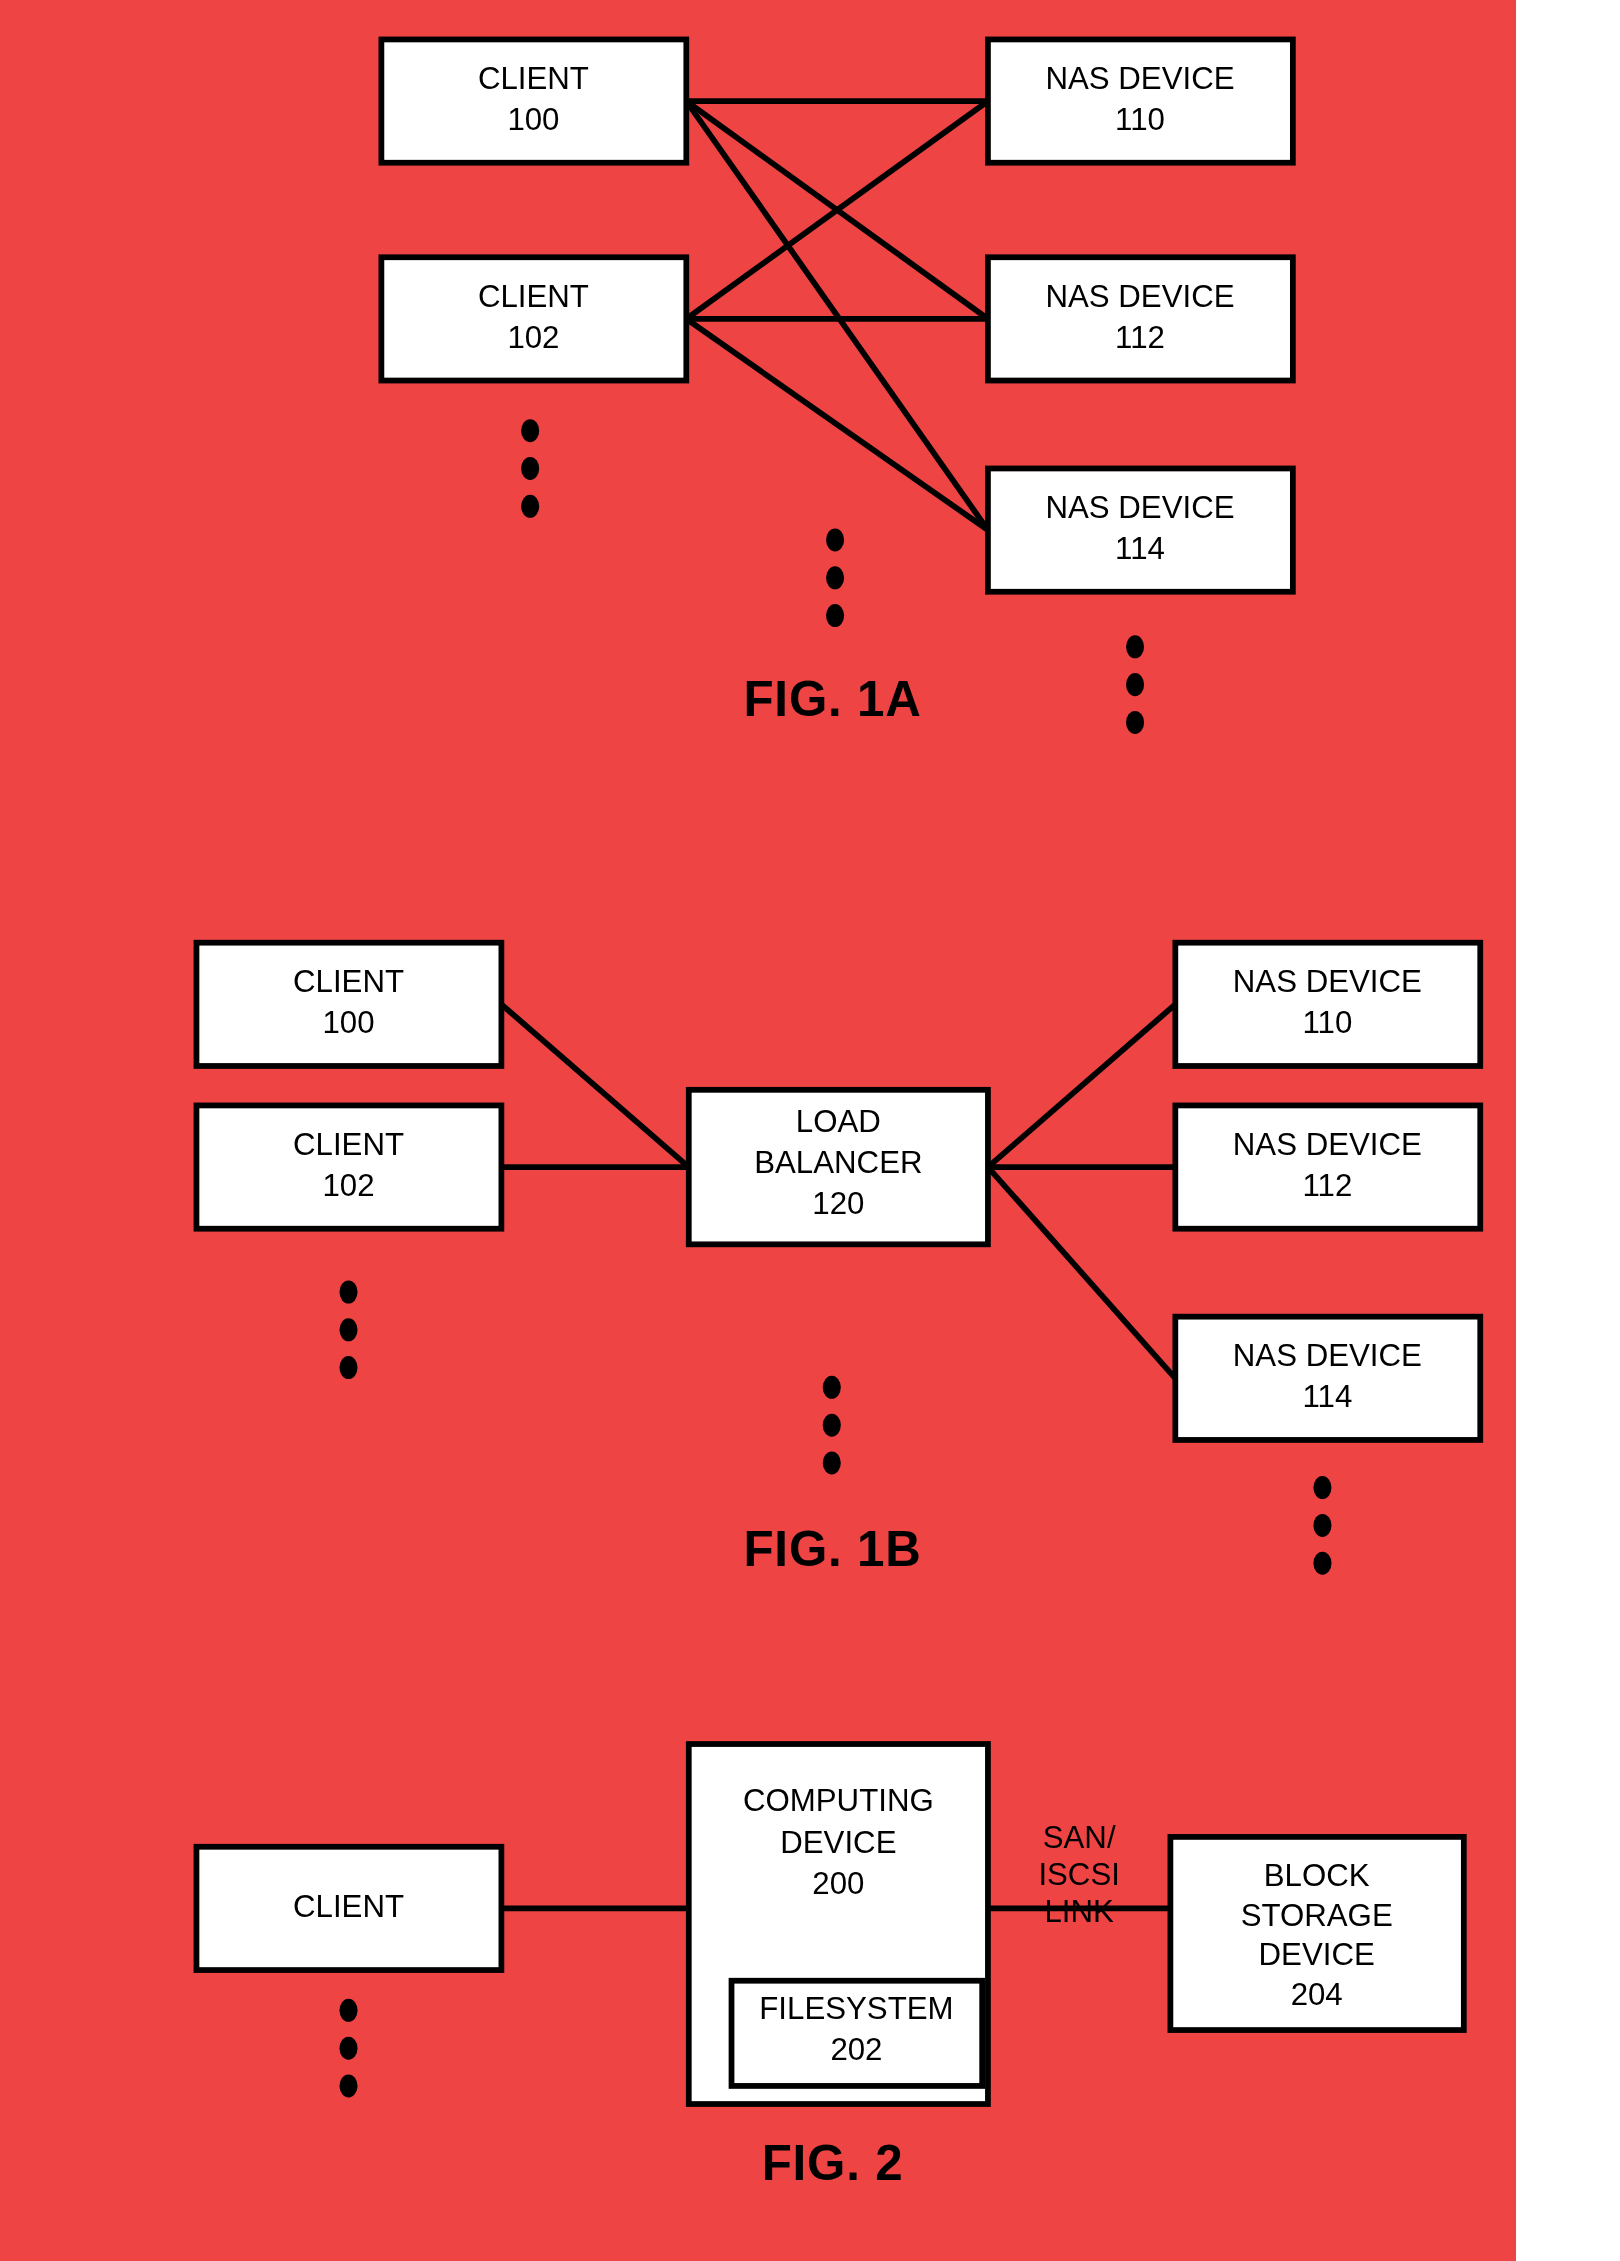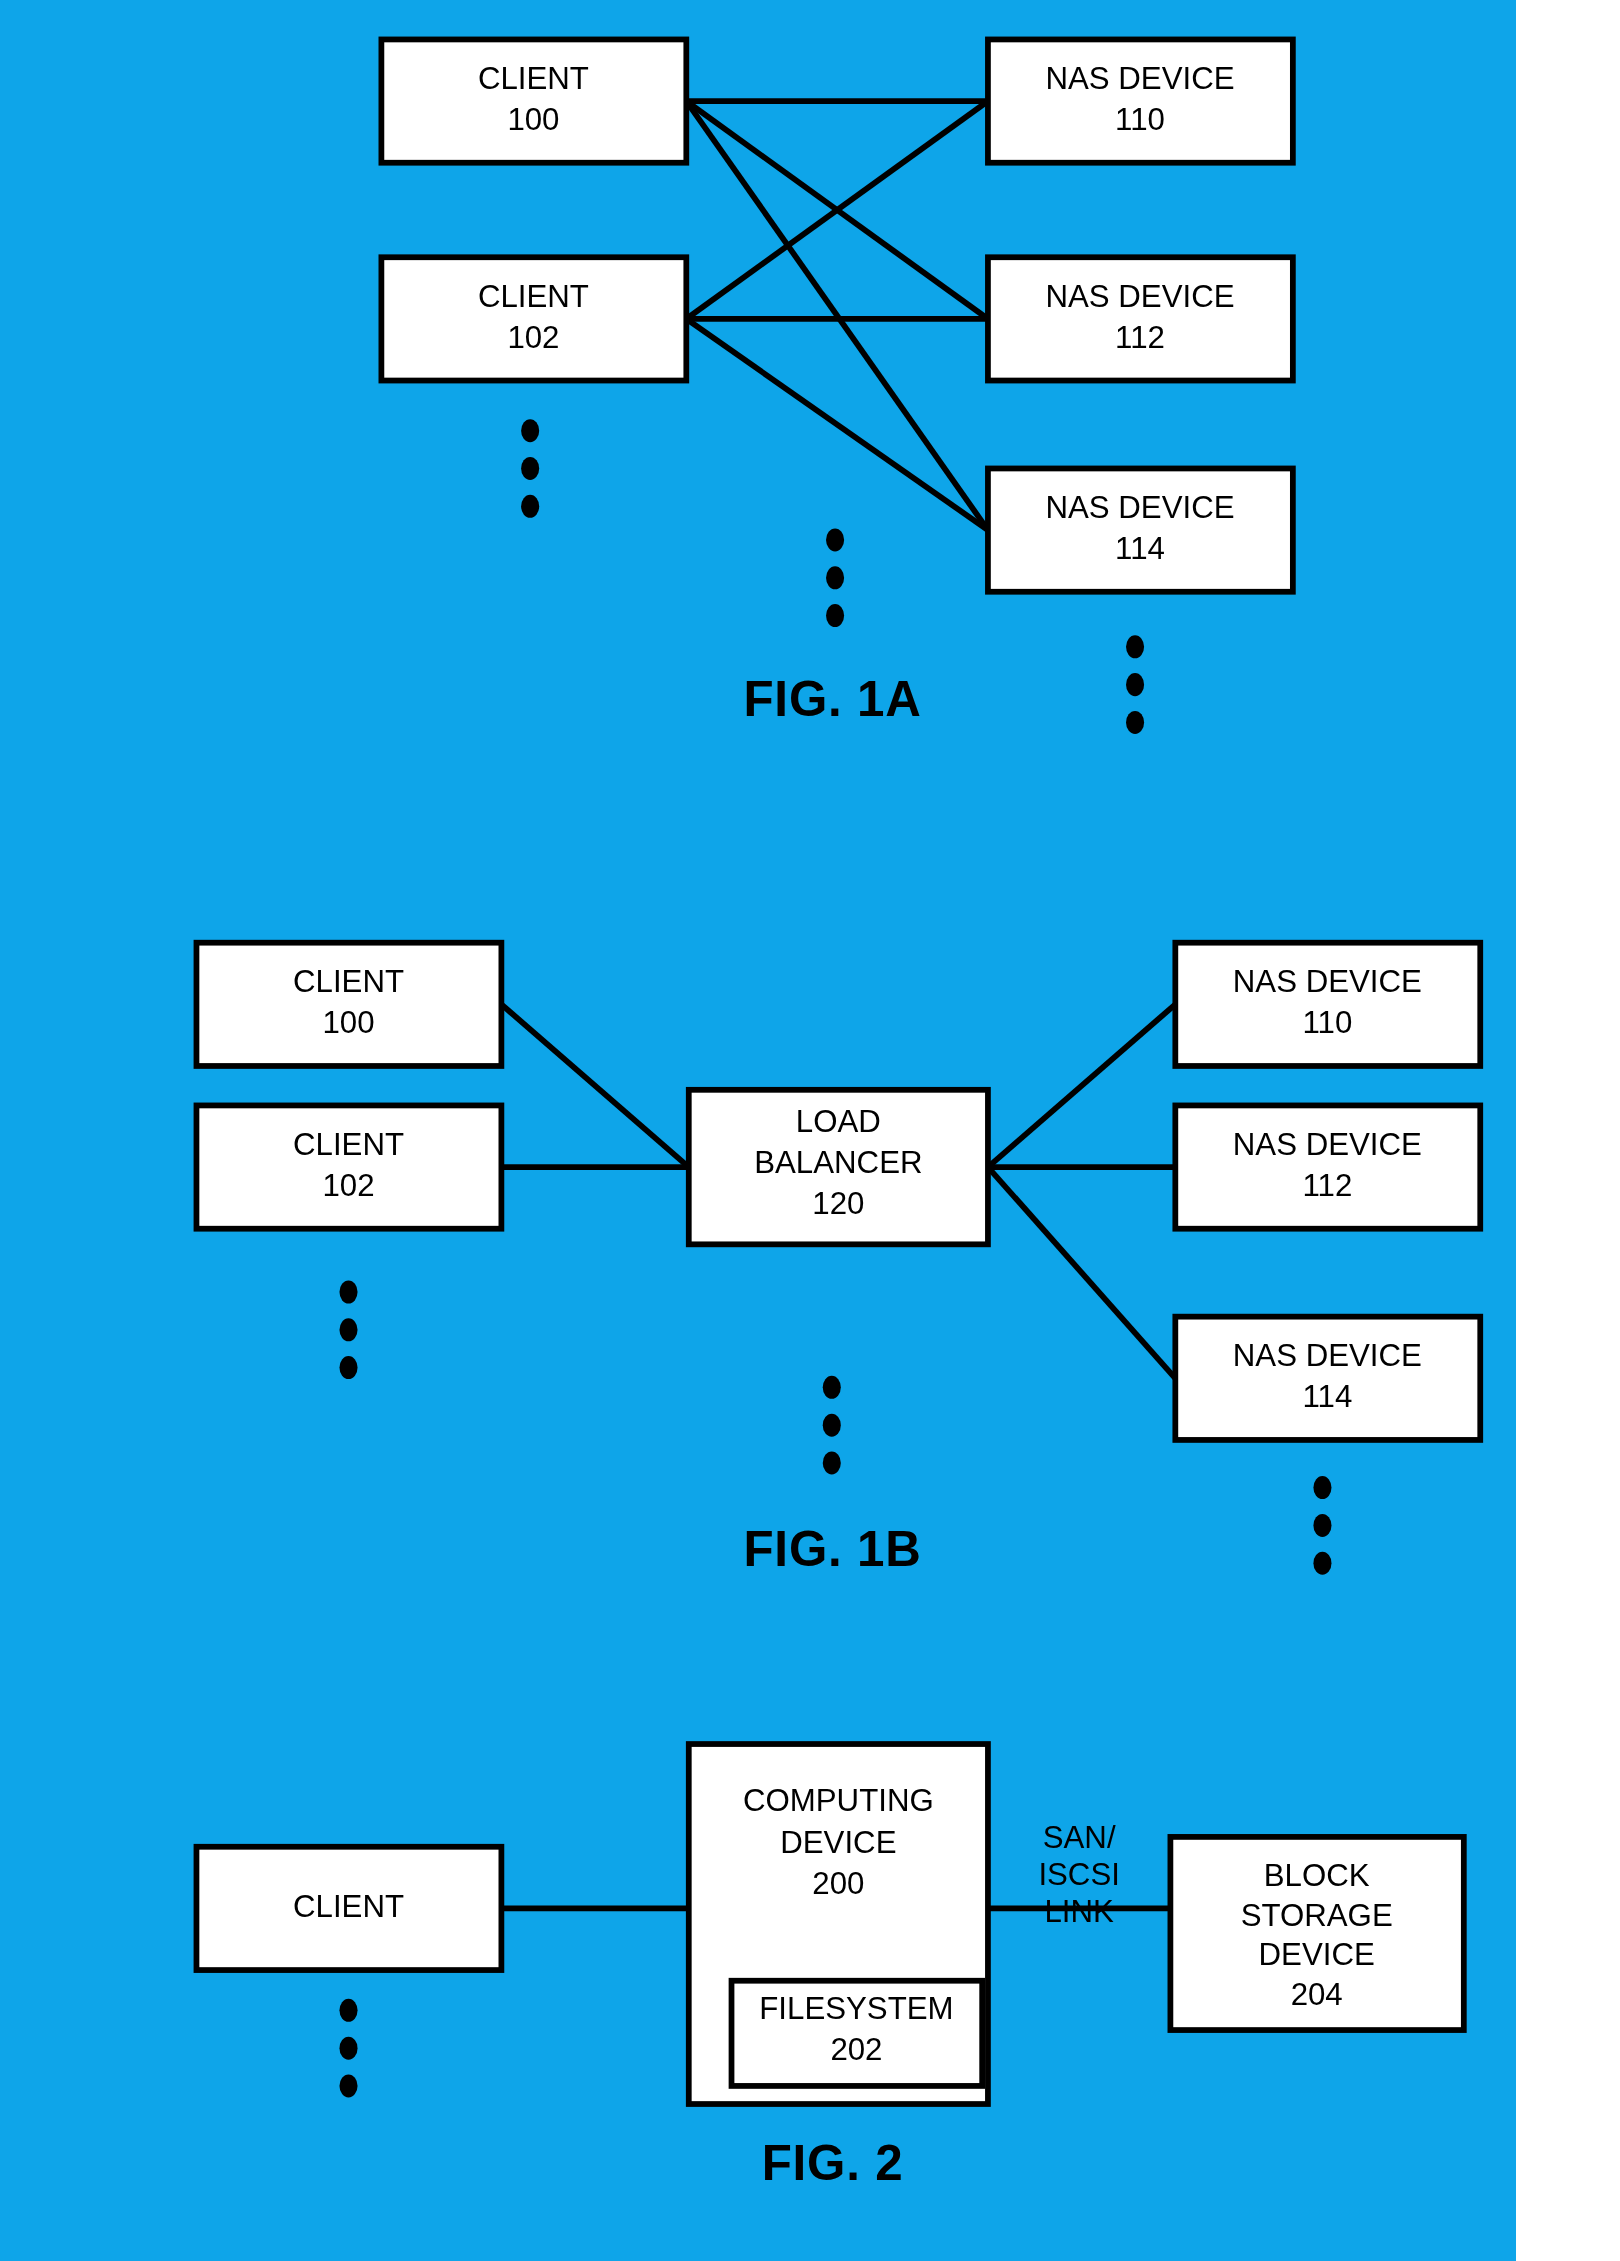--- a/index.html
+++ b/index.html
@@ -9,21 +9,21 @@
     background: #ffffff;
   }
   body {
     font-family: "Liberation Sans", sans-serif;
     color: #000000;
   }
   #sheet {
     position: relative;
     width: 1516px;
     height: 2261px;
-    background: #0ea5e9;
+    background: #ef4444;
     overflow: hidden;
   }
   svg.figure-canvas {
     position: absolute;
     left: 0;
     top: 0;
     width: 1620px;
     height: 2261px;
   }
   .node-box {

